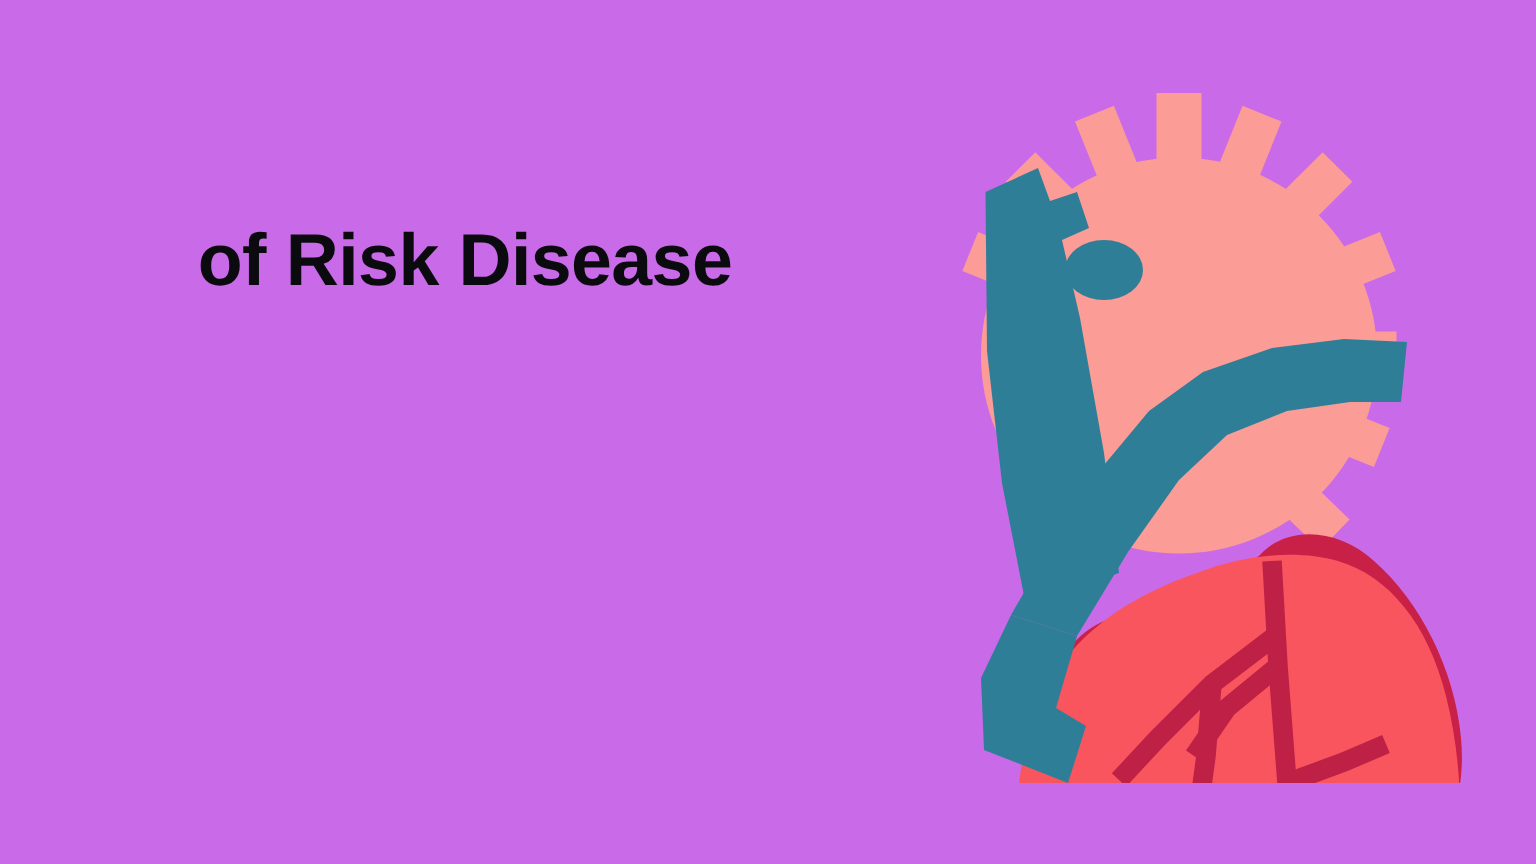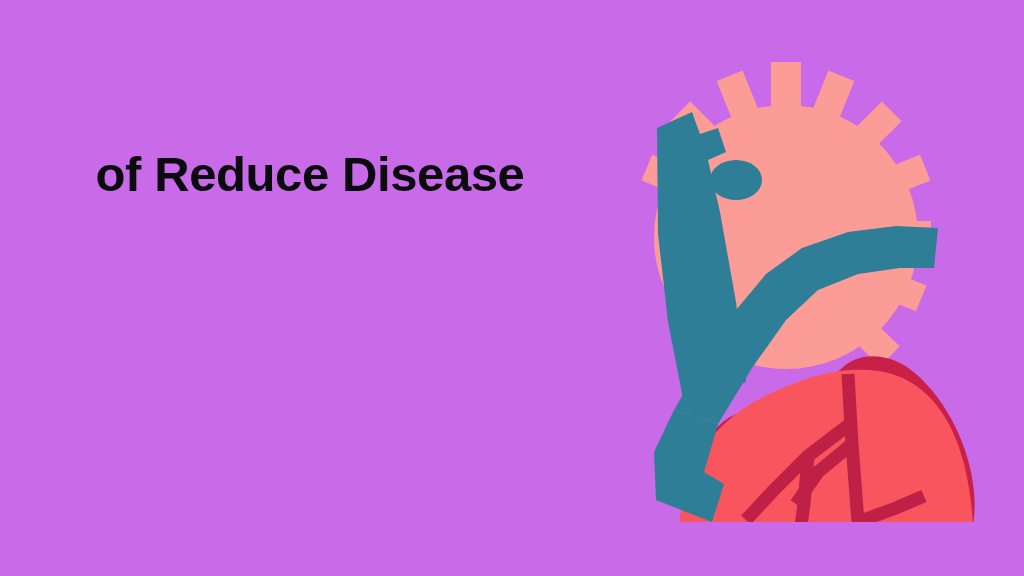--- a/index.html
+++ b/index.html
@@ -55,21 +55,21 @@
     width: 100%;
     height: 100%;
   }
 </style>
 </head>
 <body>
 
 <div id="slide" style="background: rgb(201, 107, 232);">
 
   <div id="headline" style="color: rgb(11, 11, 15); text-align: center;">
-    <span class="hl-line">of Reduce Disease</span>
+    <span class="hl-line">of Risk Disease</span>
   </div>
 
   <div id="heart-art">
     <svg viewBox="0 0 400 470" xmlns="http://www.w3.org/2000/svg">
 
       <g>
 
         <g fill="#fb9c96">
           <rect x="175" y="10" width="30" height="52"></rect>
           <rect x="129" y="22" width="28" height="50" transform="rotate(-22 143 47)"></rect>

